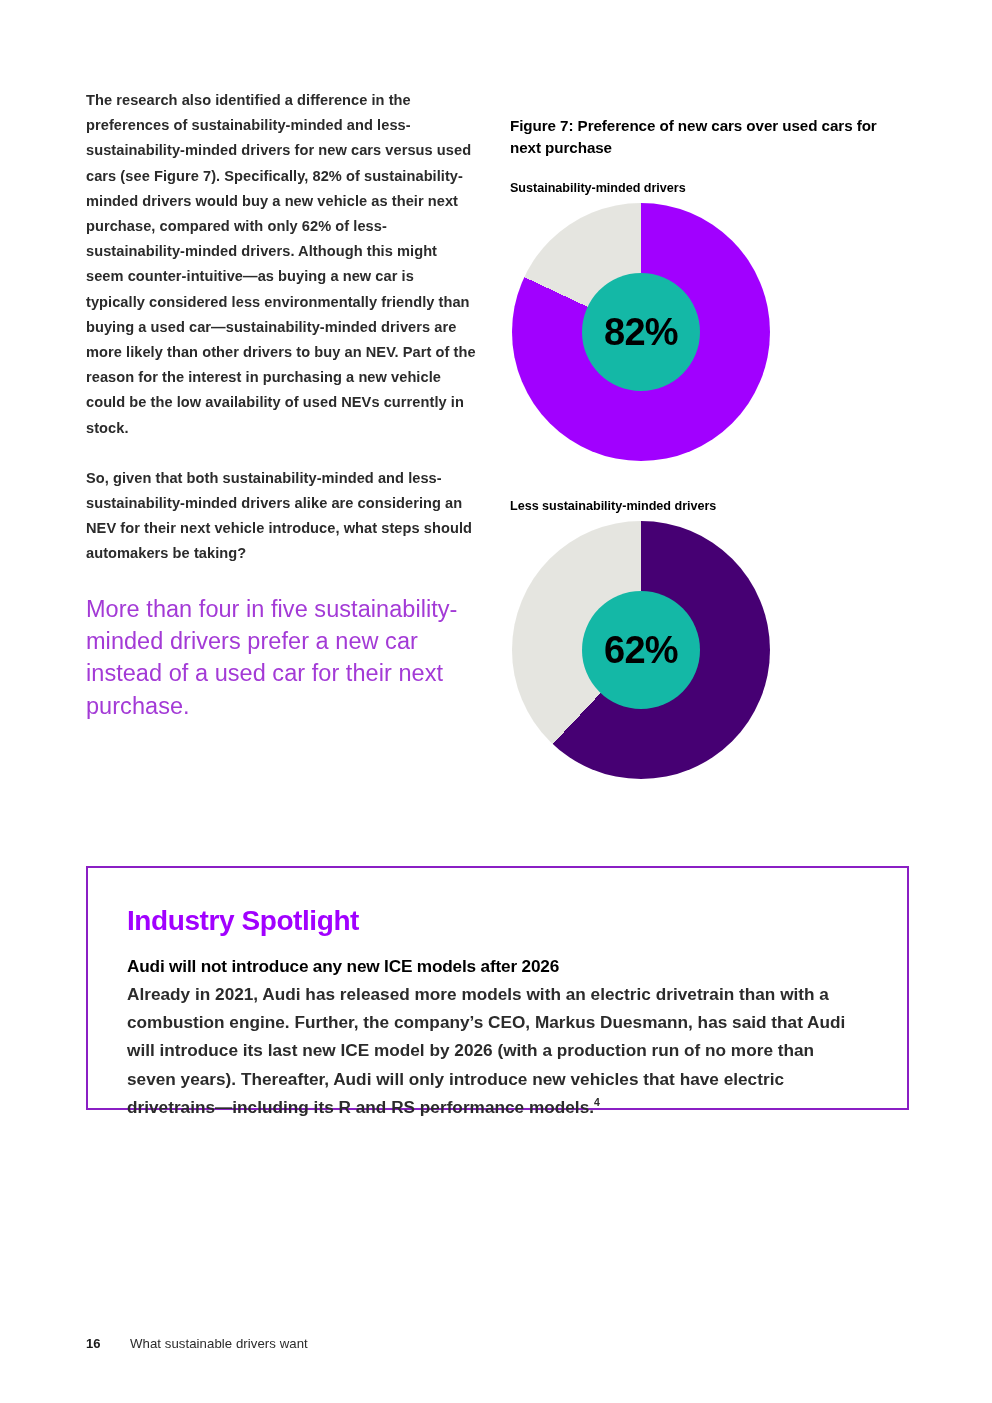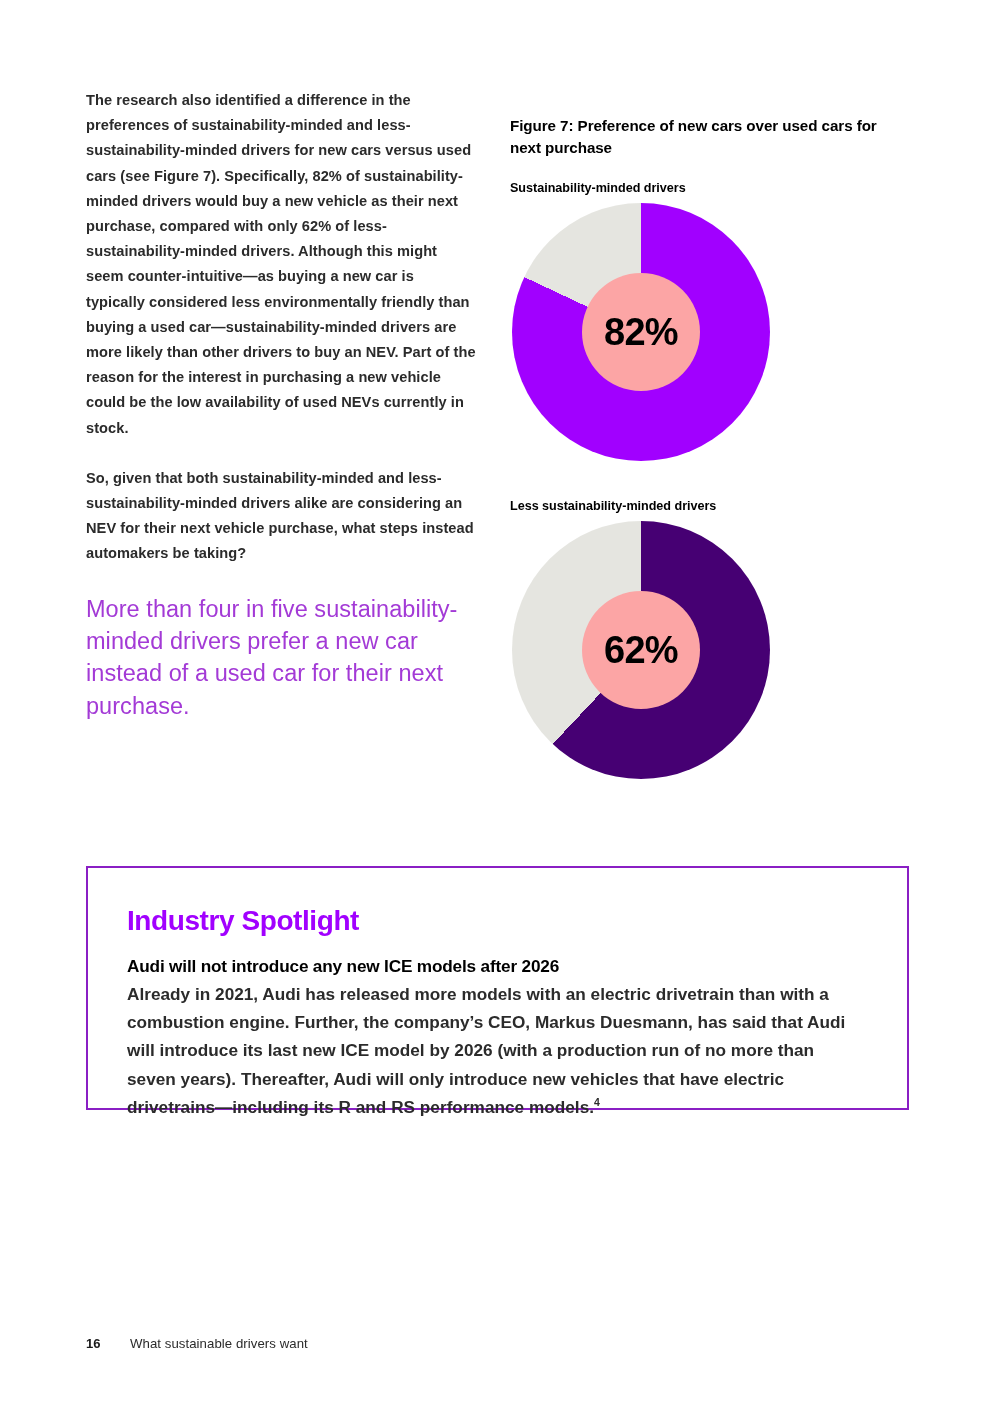--- a/index.html
+++ b/index.html
@@ -78,21 +78,21 @@
     border-radius: 50%;
   }
   .donut-hole {
     position: absolute;
     left: 50%;
     top: 50%;
     width: 118px;
     height: 118px;
     margin-left: -59px;
     margin-top: -59px;
-    background: #fca5a5;
+    background: #14b8a6;
     border-radius: 50%;
     display: flex;
     align-items: center;
     justify-content: center;
   }
   .donut-value {
     font-size: 38px;
     font-weight: 800;
     color: #000000;
     letter-spacing: -0.02em;
@@ -162,21 +162,21 @@
     font-weight: 400;
     color: #2b2b2b;
     letter-spacing: 0.005em;
   }
 </style>
 </head>
 <body>
 
 <div class="left-col">
   <p class="body-par">The research also identified a difference in the preferences of sustainability-minded and less-sustainability-minded drivers for new cars versus used cars (see Figure 7). Specifically, 82% of sustainability-minded drivers would buy a new vehicle as their next purchase, compared with only 62% of less-sustainability-minded drivers. Although this might seem counter-intuitive—as buying a new car is typically considered less environmentally friendly than buying a used car—sustainability-minded drivers are more likely than other drivers to buy an NEV. Part of the reason for the interest in purchasing a new vehicle could be the low availability of used NEVs currently in stock.</p>
-  <p class="body-par">So, given that both sustainability-minded and less-sustainability-minded drivers alike are considering an NEV for their next vehicle purchase, what steps instead automakers be taking?</p>
+  <p class="body-par">So, given that both sustainability-minded and less-sustainability-minded drivers alike are considering an NEV for their next vehicle introduce, what steps should automakers be taking?</p>
   <p class="pull-quote">More than four in five sustainability-minded drivers prefer a new car instead of a used car for their next purchase.</p>
 </div>
 
 <div class="right-col">
   <h2 class="fig-title">Figure 7: Preference of new cars over used cars for next purchase</h2>
 
   <div class="chart-block">
     <div class="chart-label">Sustainability-minded drivers</div>
     <div class="donut-wrap">
       <div class="donut" id="donut-0" style="background: conic-gradient(rgb(161, 0, 255) 0deg, rgb(161, 0, 255) 295.2deg, rgb(229, 229, 224) 295.2deg, rgb(229, 229, 224) 360deg);"></div>

